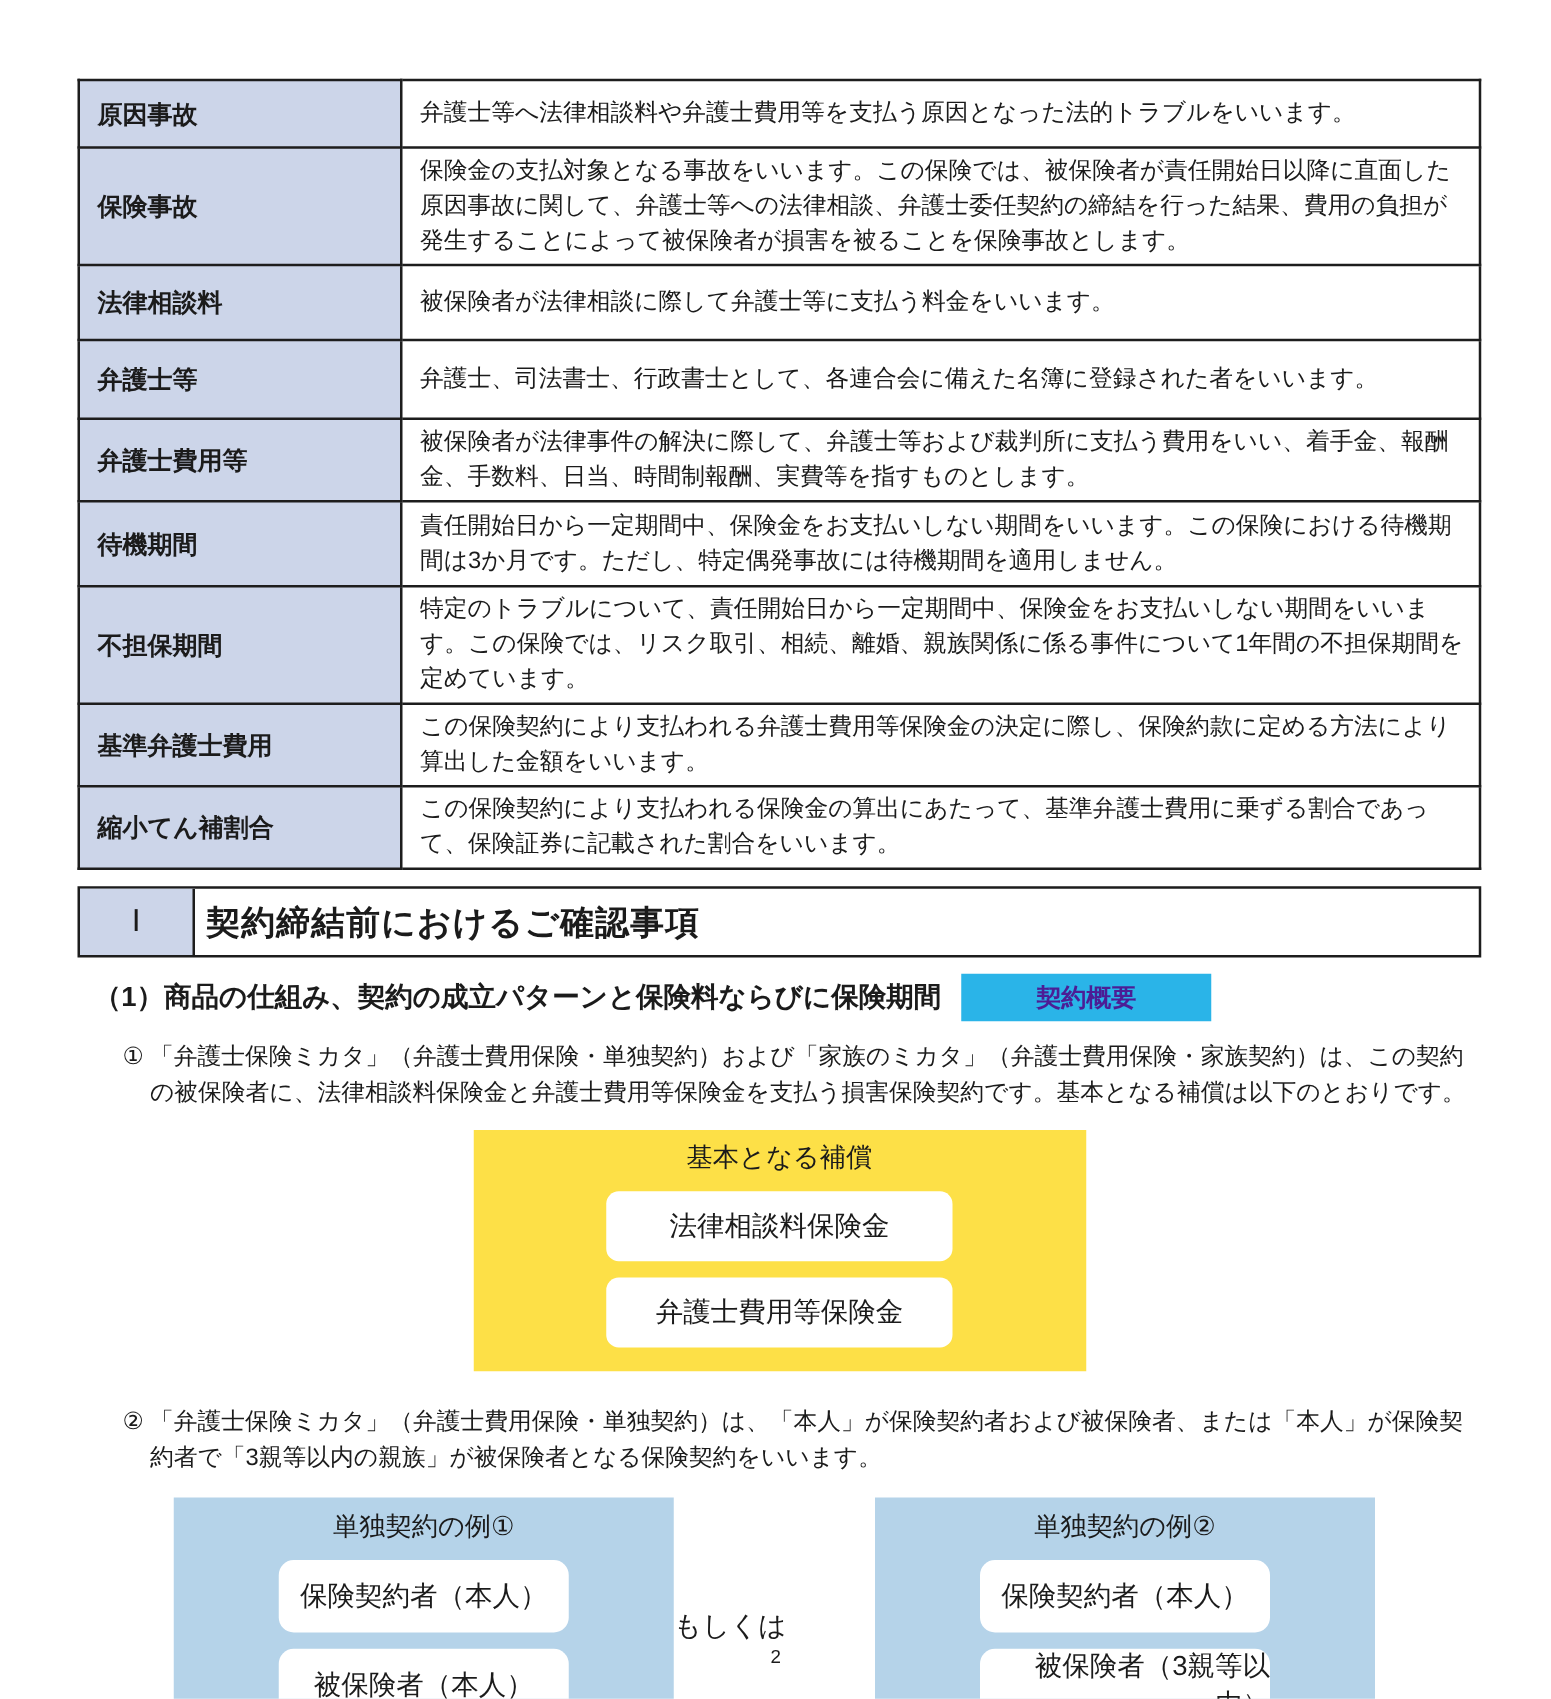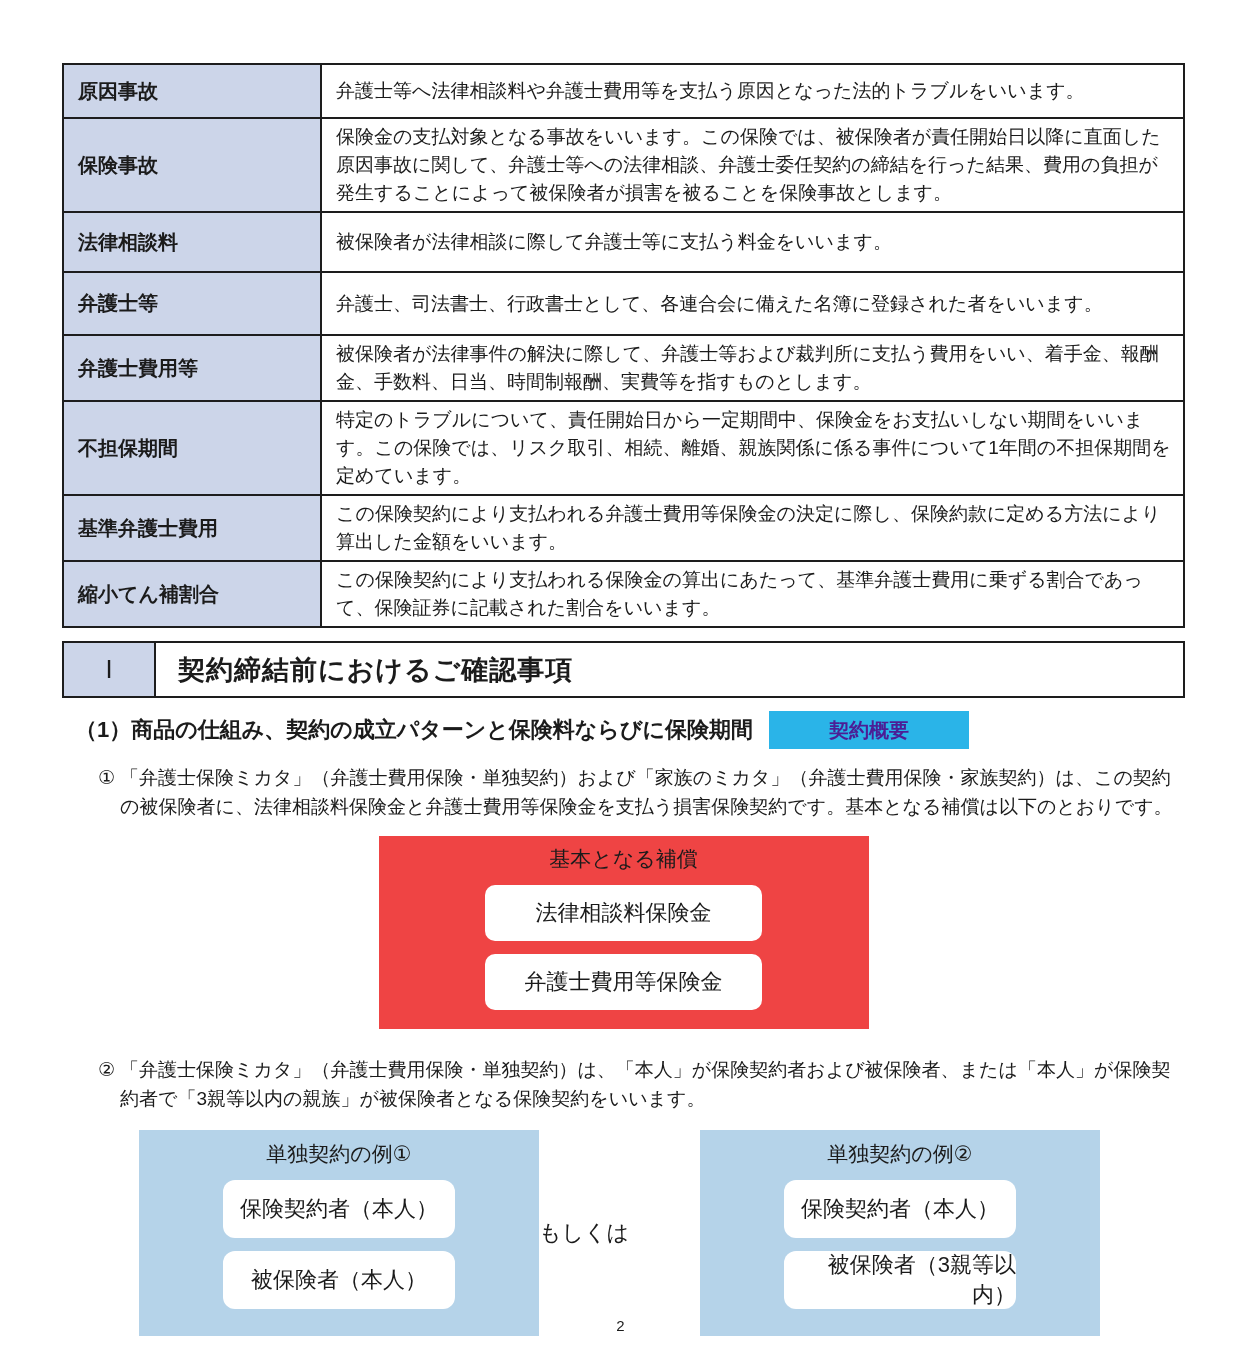--- a/index.html
+++ b/index.html
@@ -55,21 +55,21 @@
   .section-num{
     width:90px;
     background:#ccd5e9;
     border-right:2px solid #1d1d1d;
     display:flex;align-items:center;justify-content:center;
     font-size:24px;
   }
   .section-title{
     flex:1;
     display:flex;align-items:center;
-    padding-left:22px;
+    padding-left:9px;
     font-size:27px;
     font-weight:bold;
     letter-spacing:1px;
   }
   
   .subsection{
     margin-top:13px;
     display:flex;align-items:center;
   }
   .subsection-title{
@@ -92,21 +92,21 @@
     font-size:19px;
     line-height:29px;
   }
   .item .marker{flex:none;margin-right:5px;}
   .item .item-text{flex:1;word-break:break-all;}
   .item2{margin-top:26px;}
   
   .green-box{
     width:490px;
     margin:15px auto 0;
-    background:#ef4444;
+    background:#fde047;
     padding:9px 0 19px;
   }
   .green-title{
     text-align:center;
     font-size:21px;
     line-height:27px;
   }
   .white-pill{
     width:277px;height:56px;
     background:#ffffff;
@@ -167,20 +167,24 @@
         <th>法律相談料</th>
         <td>被保険者が法律相談に際して弁護士等に支払う料金をいいます。</td>
       </tr>
       <tr>
         <th>弁護士等</th>
         <td>弁護士、司法書士、行政書士として、各連合会に備えた名簿に登録された者をいいます。</td>
       </tr>
       <tr>
         <th>弁護士費用等</th>
         <td>被保険者が法律事件の解決に際して、弁護士等および裁判所に支払う費用をいい、着手金、報酬金、手数料、日当、時間制報酬、実費等を指すものとします。</td>
+      </tr>
+      <tr>
+        <th>待機期間</th>
+        <td>責任開始日から一定期間中、保険金をお支払いしない期間をいいます。この保険における待機期間は3か月です。ただし、特定偶発事故には待機期間を適用しません。</td>
       </tr>
       <tr>
         <th>不担保期間</th>
         <td>特定のトラブルについて、責任開始日から一定期間中、保険金をお支払いしない期間をいいます。この保険では、リスク取引、相続、離婚、親族関係に係る事件について1年間の不担保期間を定めています。</td>
       </tr>
       <tr>
         <th>基準弁護士費用</th>
         <td>この保険契約により支払われる弁護士費用等保険金の決定に際し、保険約款に定める方法により算出した金額をいいます。</td>
       </tr>
       <tr>

